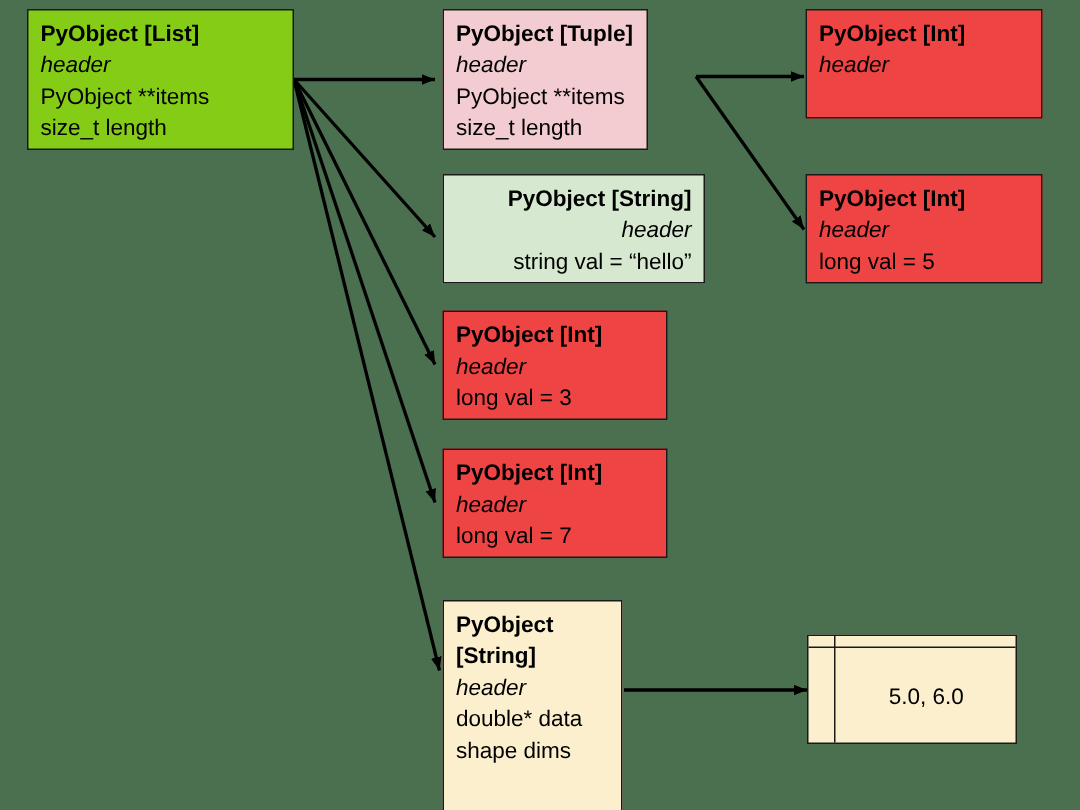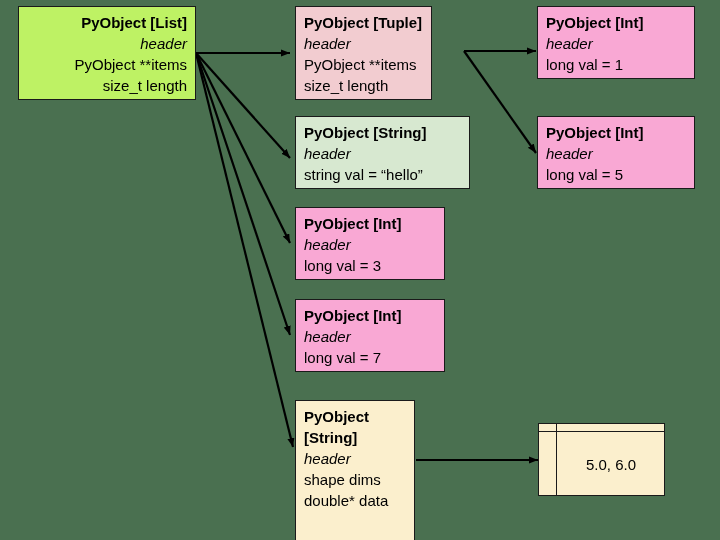--- a/index.html
+++ b/index.html
@@ -38,23 +38,23 @@
   }
   .node .title {
     font-weight: bold;
   }
   .node .hdr {
     font-style: italic;
   }
   .node .fld {
     font-style: normal;
   }
-  .c-list   { background: #bef264; text-align: right; }
+  .c-list   { background: #84cc16; }
   .c-tuple  { background: #f2ccd0; }
-  .c-int    { background: #f9a8d4; }
+  .c-int    { background: #ef4444; }
   .c-string { background: #d7e8d0; }
   .c-array  { background: #fbefcd; }
 
   
   .buffer {
     position: absolute;
     box-sizing: border-box;
     border: 1px solid #1a1a1a;
     background: #fbefcd;
   }
@@ -121,30 +121,29 @@
   <div class="node c-tuple" style="left:295px; top:6px; width:137px; height:94px;">
     <div class="title">PyObject [Tuple]</div>
     <div class="hdr">header</div>
     <div class="fld">PyObject **items</div>
     <div class="fld">size_t length</div>
   </div>
 
   <div class="node c-int" style="left:537px; top:6px; width:158px; height:73px;">
     <div class="title">PyObject [Int]</div>
     <div class="hdr">header</div>
-    <div class="fld">long val = 1</div>
   </div>
 
   <div class="node c-int" style="left:537px; top:116px; width:158px; height:73px;">
     <div class="title">PyObject [Int]</div>
     <div class="hdr">header</div>
     <div class="fld">long val = 5</div>
   </div>
 
-  <div class="node c-string" style="left:295px; top:116px; width:175px; height:73px;">
+  <div class="node c-string" style="left:295px; top:116px; width:175px; height:73px;text-align:right;">
     <div class="title">PyObject [String]</div>
     <div class="hdr">header</div>
     <div class="fld">string val = “hello”</div>
   </div>
 
   <div class="node c-int" style="left:295px; top:207px; width:150px; height:73px;">
     <div class="title">PyObject [Int]</div>
     <div class="hdr">header</div>
     <div class="fld">long val = 3</div>
   </div>
@@ -152,23 +151,23 @@
   <div class="node c-int" style="left:295px; top:299px; width:150px; height:73px;">
     <div class="title">PyObject [Int]</div>
     <div class="hdr">header</div>
     <div class="fld">long val = 7</div>
   </div>
 
   <div class="node c-array" style="left:295px; top:400px; width:120px; height:146px;">
     <div class="title">PyObject</div>
     <div class="title">[String]</div>
     <div class="hdr">header</div>
+    <div class="fld">double* data</div>
     <div class="fld">shape dims</div>
-    <div class="fld">double* data</div>
   </div>
 
-  <div class="buffer" style="left:538px; top:423px; width:127px; height:73px;text-decoration:underline;">
+  <div class="buffer" style="left:538px; top:423px; width:140px; height:73px;text-decoration:underline;">
     <div class="bhead"></div>
     <div class="bcol"></div>
     <div class="bval">5.0, 6.0</div>
   </div>
 
 </div>
 
 </body></html>

